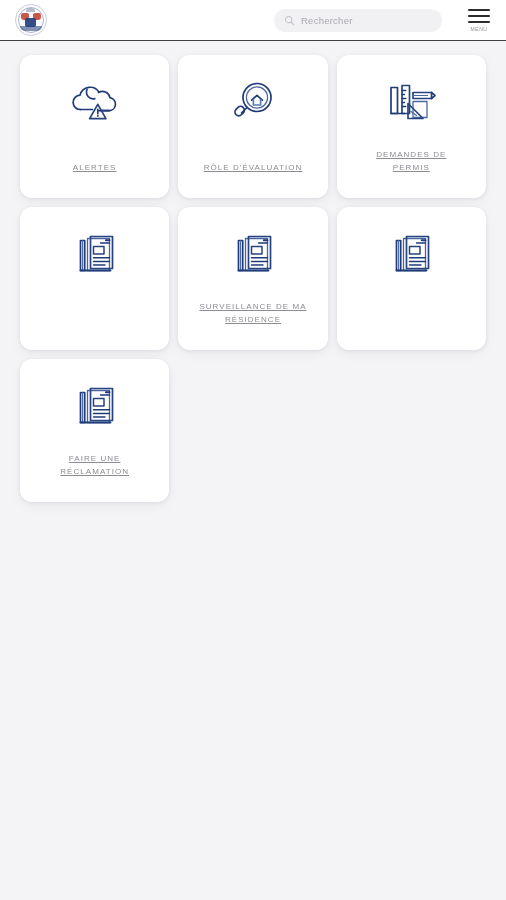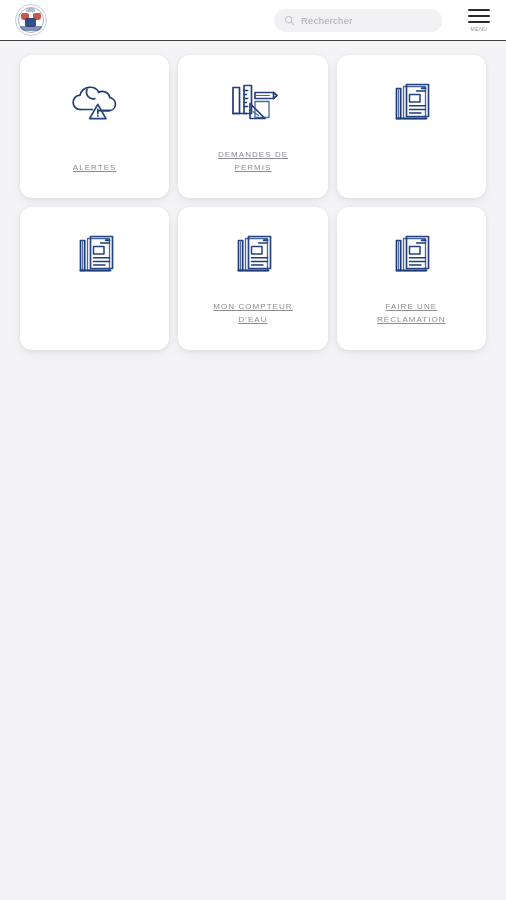--- a/index.html
+++ b/index.html
@@ -235,20 +235,33 @@
         <path d="M32.5 12.5a7.6 7.6 0 0 1 11.4 5.1 6.6 6.6 0 0 1-.6 13.1H33"></path>
         <path d="M43.3 30.7h-8"></path>
         <path d="M31.8 24.3 23.6 38.6h16.4z" stroke="#27437f"></path>
         <line x1="31.8" y1="29.4" x2="31.8" y2="33.6"></line>
         <line x1="31.8" y1="35.6" x2="31.8" y2="36"></line>
       </svg>
     </div>
     <div class="tile-label">ALERTES</div>
   </div>
 
+  <div class="tile">
+    <div class="tile-icon">
+      <svg width="52" height="50" viewBox="0 0 52 50" fill="none" stroke="#1f3b78" stroke-width="1.7" stroke-linecap="round" stroke-linejoin="round">
+        <circle cx="30" cy="18.5" r="14"></circle>
+        <circle cx="30" cy="18.5" r="10.6" stroke="#4a66a2" stroke-width="1.2"></circle>
+        <path d="M24.6 21.2 30 16.3l5.4 4.9"></path>
+        <path d="M26.4 20.6v5.4h7.2v-5.4" stroke="#5b7ab5"></path>
+        <line x1="20" y1="28.5" x2="14.5" y2="34"></line>
+        <rect x="6.5" y="33" width="10" height="7.5" rx="3.6" transform="rotate(-45 6.5 33)"></rect>
+      </svg>
+    </div>
+    <div class="tile-label">RÔLE D'ÉVALUATION</div>
+  </div>
 
 
   <div class="tile">
     <div class="tile-icon">
       <svg width="56" height="50" viewBox="0 0 56 50" fill="none" stroke="#1f3b78" stroke-width="1.7" stroke-linecap="round" stroke-linejoin="round">
         <path d="M8 8.5h6.5v26H8z"></path>
         <path d="M19 6.5h7.5v28H19z" stroke="#27437f"></path>
         <line x1="19" y1="11.5" x2="22.8" y2="11.5" stroke-width="1.3"></line>
         <line x1="19" y1="15.5" x2="21.5" y2="15.5" stroke-width="1.3"></line>
         <line x1="19" y1="19.5" x2="22.8" y2="19.5" stroke-width="1.3"></line>
@@ -295,40 +308,40 @@
         <path d="M18.5 4.5h22v32h-22z" stroke="#27437f"></path>
         <rect x="21.5" y="14.5" width="10.5" height="7.5" stroke="#27437f" stroke-width="1.5"></rect>
         <line x1="33.8" y1="8.2" x2="37.5" y2="8.2" stroke-width="1.9"></line>
         <line x1="28.5" y1="11" x2="37.5" y2="11" stroke-width="1.4"></line>
         <line x1="21.5" y1="25.8" x2="37.5" y2="25.8" stroke-width="1.5"></line>
         <line x1="21.5" y1="29.5" x2="37.5" y2="29.5" stroke-width="1.4"></line>
         <line x1="21.5" y1="33" x2="33" y2="33" stroke-width="1.4"></line>
         <path d="M8.5 38.5h30" stroke-width="1.9"></path>
       </svg>
     </div>
+    <div class="tile-label">SURVEILLANCE DE MA
+RÉSIDENCE</div>
   </div>
 
   <div class="tile">
     <div class="tile-icon">
       <svg width="46" height="48" viewBox="0 0 46 48" fill="none" stroke="#1f3b78" stroke-width="1.7" stroke-linecap="round" stroke-linejoin="round">
         <path d="M8.5 8.5h4.2v30H8.5z"></path>
         <path d="M10.6 8.5v30" stroke="#4a66a2" stroke-width="1.1"></path>
         <path d="M15.5 6.5h22v32h-22z" stroke="#4a66a2" stroke-width="1.3"></path>
         <path d="M18.5 4.5h22v32h-22z" stroke="#27437f"></path>
         <rect x="21.5" y="14.5" width="10.5" height="7.5" stroke="#27437f" stroke-width="1.5"></rect>
         <line x1="33.8" y1="8.2" x2="37.5" y2="8.2" stroke-width="1.9"></line>
         <line x1="28.5" y1="11" x2="37.5" y2="11" stroke-width="1.4"></line>
         <line x1="21.5" y1="25.8" x2="37.5" y2="25.8" stroke-width="1.5"></line>
         <line x1="21.5" y1="29.5" x2="37.5" y2="29.5" stroke-width="1.4"></line>
         <line x1="21.5" y1="33" x2="33" y2="33" stroke-width="1.4"></line>
         <path d="M8.5 38.5h30" stroke-width="1.9"></path>
       </svg>
     </div>
-    <div class="tile-label">MON COMPTEUR
-D'EAU</div>
   </div>
 
   <div class="tile">
     <div class="tile-icon">
       <svg width="46" height="48" viewBox="0 0 46 48" fill="none" stroke="#1f3b78" stroke-width="1.7" stroke-linecap="round" stroke-linejoin="round">
         <path d="M8.5 8.5h4.2v30H8.5z"></path>
         <path d="M10.6 8.5v30" stroke="#4a66a2" stroke-width="1.1"></path>
         <path d="M15.5 6.5h22v32h-22z" stroke="#4a66a2" stroke-width="1.3"></path>
         <path d="M18.5 4.5h22v32h-22z" stroke="#27437f"></path>
         <rect x="21.5" y="14.5" width="10.5" height="7.5" stroke="#27437f" stroke-width="1.5"></rect>

